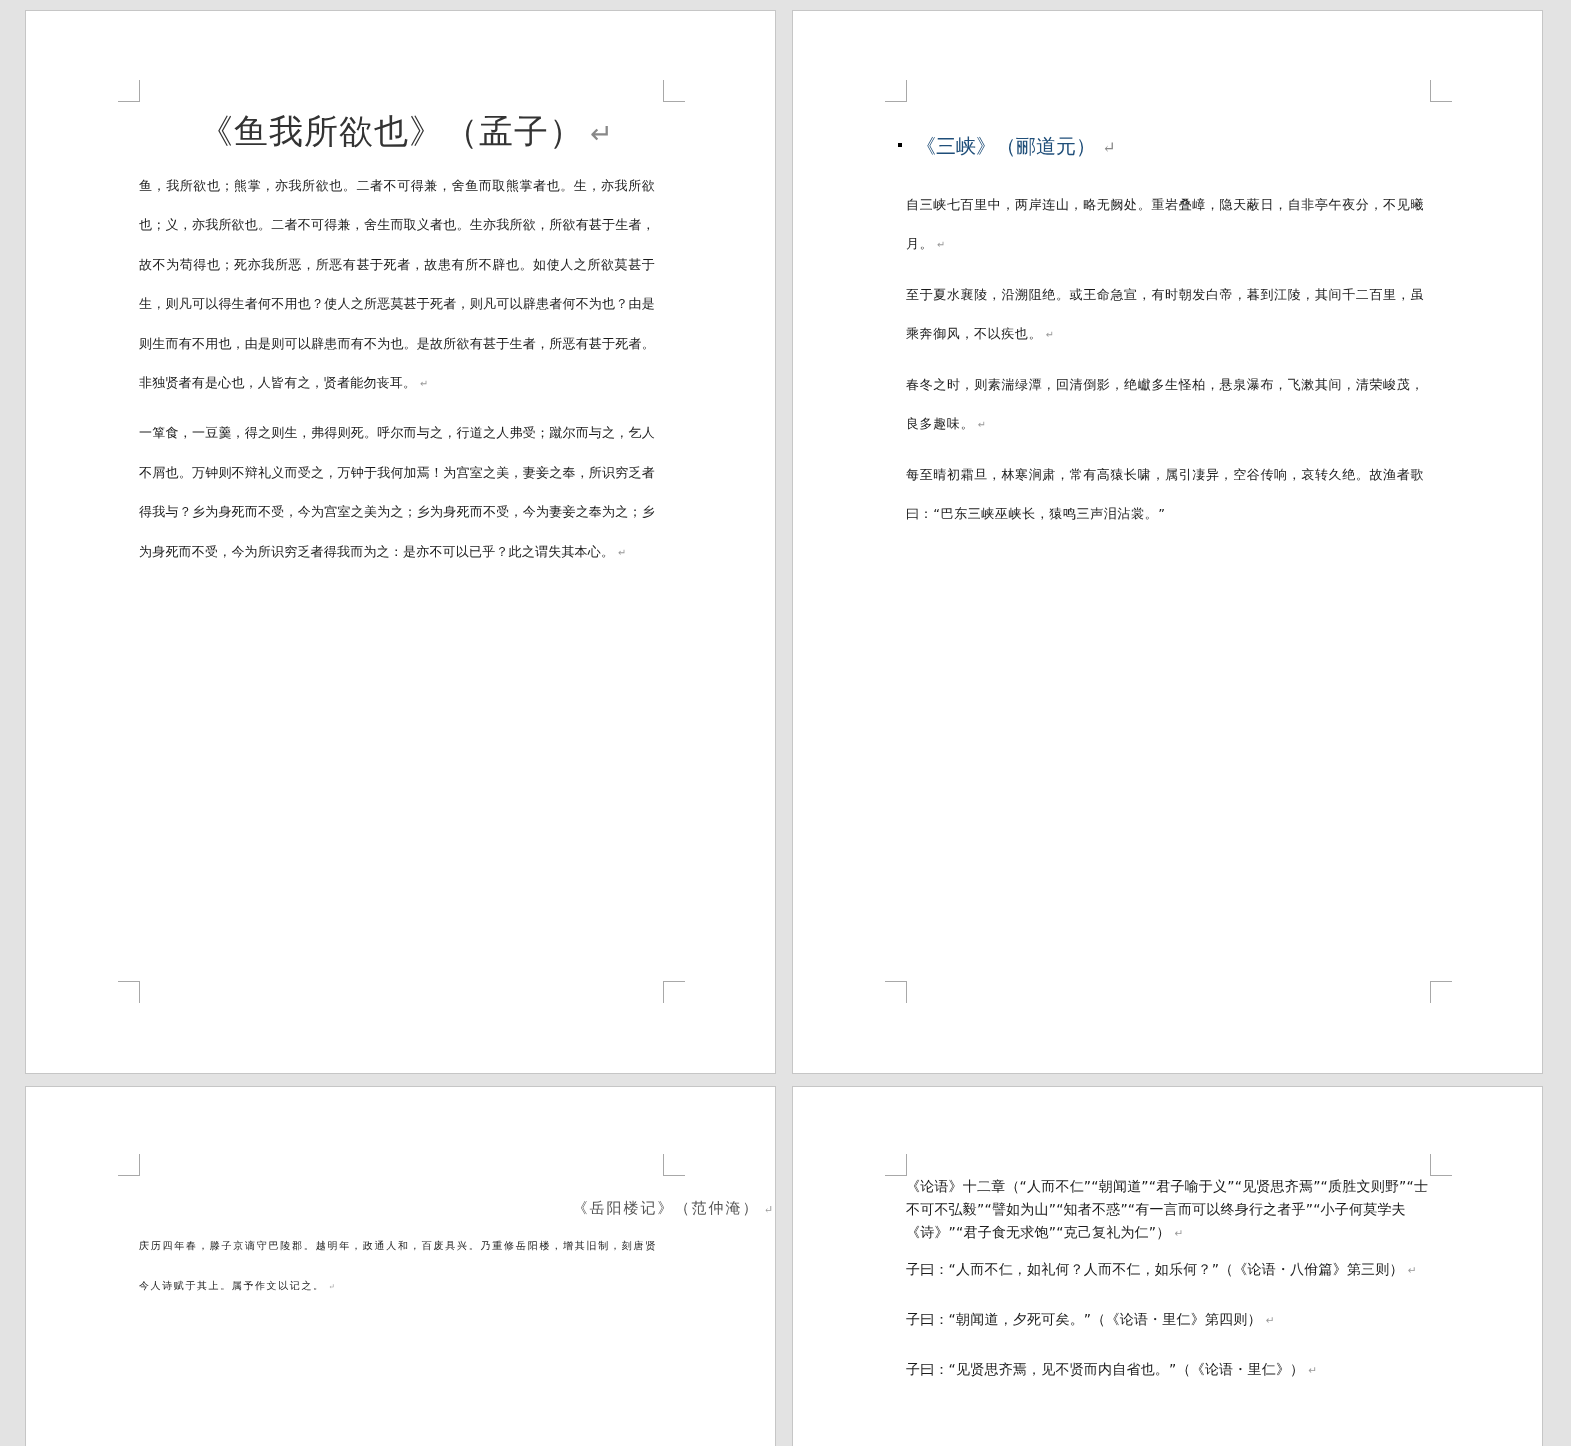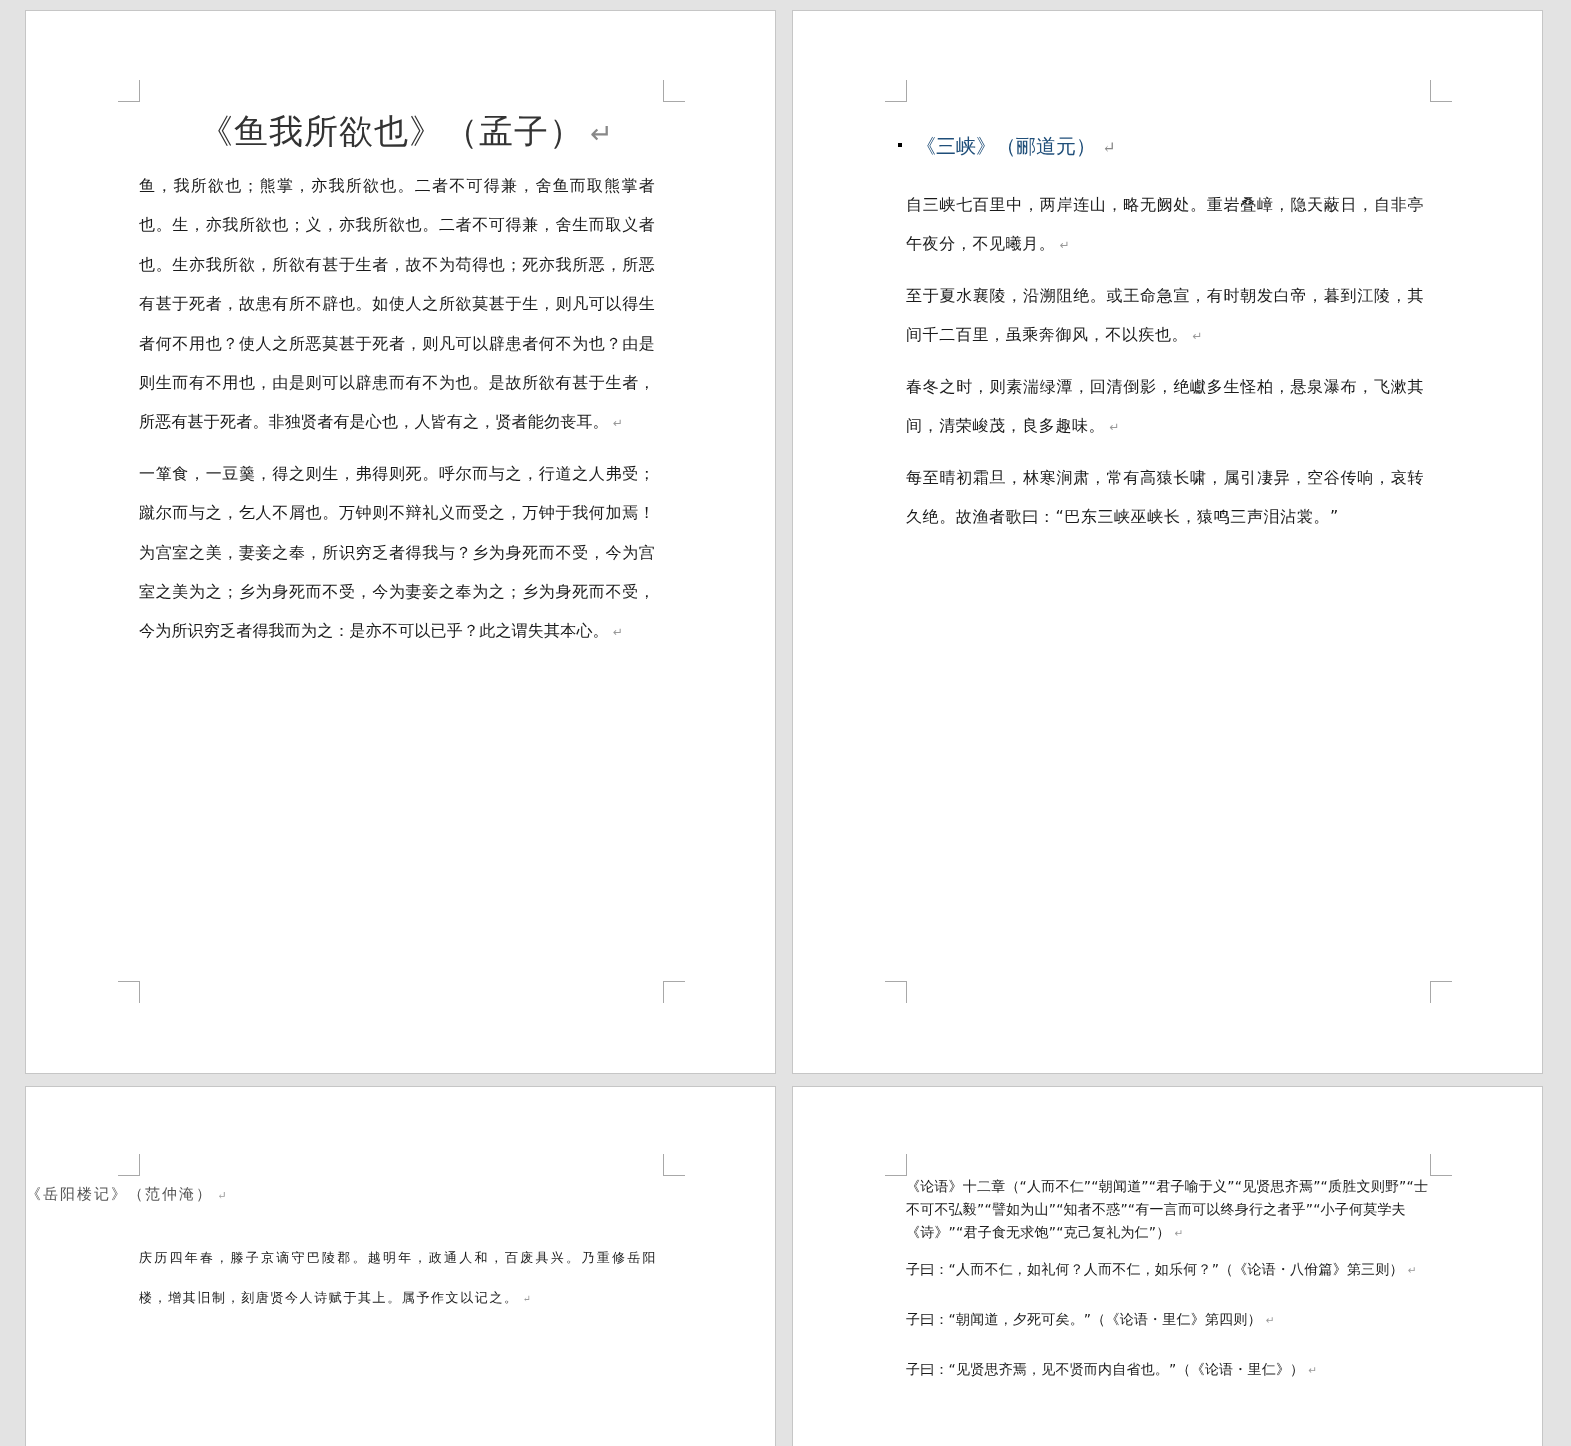--- a/index.html
+++ b/index.html
@@ -26,32 +26,32 @@
   .title1 {
     position: absolute; left: 0; right: 0; top: 98px; text-align: center;
     font-size: 34px; font-weight: 300; color: #333; letter-spacing: 1px; padding-left: 12px;
   }
   .title2 {
     position: absolute; left: 123px; top: 122px;
     font-family: "DejaVu Serif", serif; font-size: 20px; color: #1f4e79;
   }
   .title2 .bullet { position: absolute; left: -18px; top: 10px; width: 4px; height: 4px; background: #000; }
   .title3 {
-    position: absolute; left: 0; right: 0; top: 98px; text-align: left;
+    position: absolute; left: 0; right: 0; top: 112px; text-align: right;
     font-family: "DejaVu Serif", serif; font-size: 15px; color: #555; letter-spacing: 2px;
   }
   .ret { color: #999; font-size: 0.75em; margin-left: 4px; }
   .ret-big { color: #888; font-size: 0.8em; margin-left: 6px; }
 
-  .body-block { position: absolute; left: 113px; width: 516px; font-size: 16px; }
+  .body-block { position: absolute; left: 113px; width: 516px; font-size: 13px; }
   .para { line-height: 39.4px; margin: 0 0 10px 0; text-align: justify; }
   .p1-body { top: 155px; letter-spacing: 0.2px; }
   .p2-body { left: 113px; top: 174px; width: 518px; letter-spacing: 0.6px; }
   .p2-body .para { line-height: 39px; margin-bottom: 11px; }
-  .p3-body { top: 151px; width: 518px; font-family: "DejaVu Serif", serif; letter-spacing: 1.6px; font-size: 13px; }
+  .p3-body { top: 139px; width: 518px; font-family: "DejaVu Serif", serif; letter-spacing: 1.6px; font-size: 10px; }
   .p3-body .para { line-height: 39.5px; margin-bottom: 10px; }
   .p4-body { top: 88px; width: 525px; font-size: 14px; }
   .p4-intro { line-height: 23px; margin: 0 0 14px 0; letter-spacing: 0.2px; }
   .p4-quote { line-height: 20px; margin: 8px 0 29px 0; letter-spacing: 0.2px; }
 </style>
 </head>
 <body>
 
 <div class="page" id="p1">
   <div class="corner c-tl" style="left:92px;top:69px;"></div>

